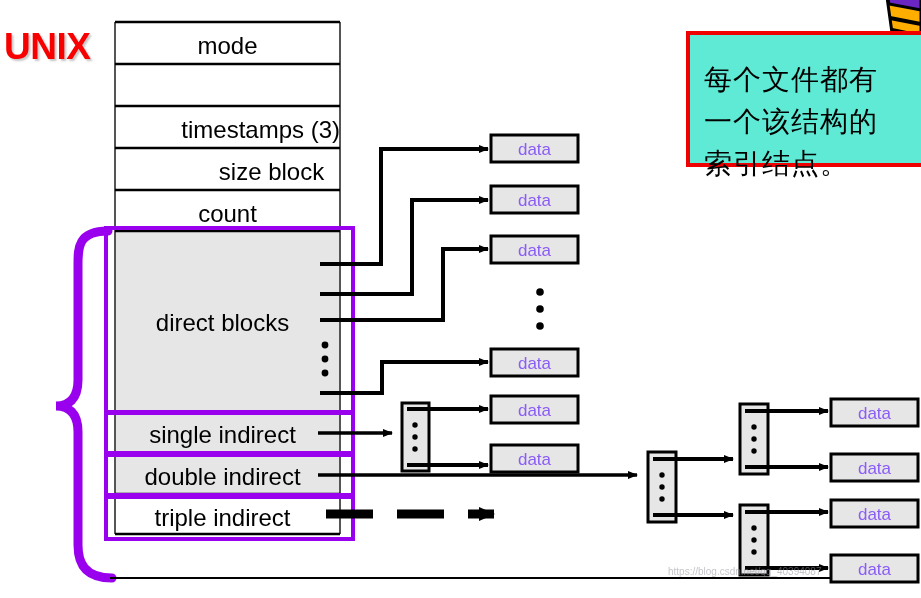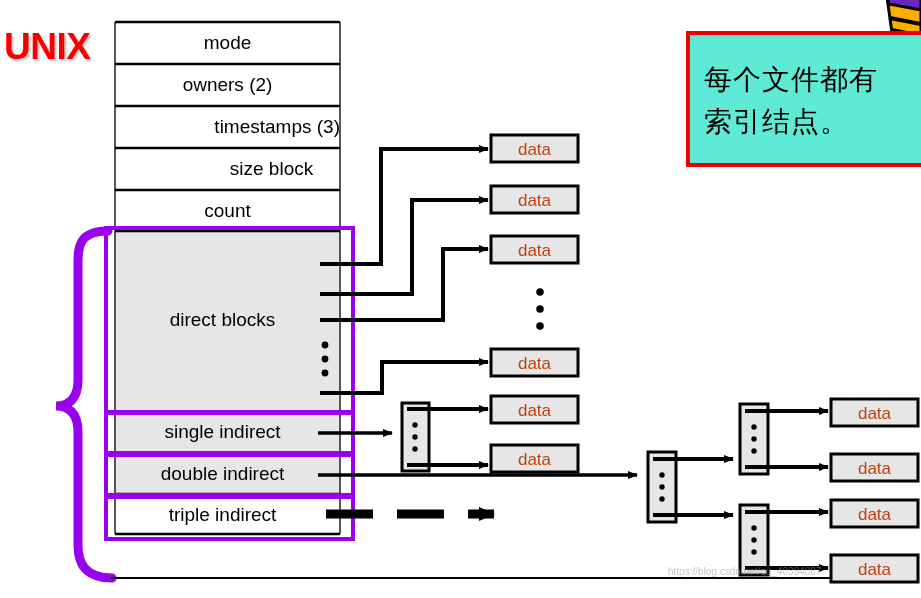--- a/index.html
+++ b/index.html
@@ -52,30 +52,30 @@
     font-family: "DejaVu Serif", "Liberation Serif", serif;
     font-size: 28px;
     line-height: 42px;
     color: #000000;
     letter-spacing: 1px;
     white-space: nowrap;
   }
   .inode-row-label {
     position: absolute;
     text-align: center;
-    font-size: 19px;
+    font-size: 24px;
     color: #000000;
     font-family: "Liberation Sans", "DejaVu Sans", sans-serif;
     pointer-events: none;
   }
   .data-label {
     position: absolute;
     text-align: center;
     font-size: 17px;
-    color: #c2410c;
+    color: #8b5cf6;
     font-family: "Liberation Sans", "DejaVu Sans", sans-serif;
     pointer-events: none;
   }
   .watermark {
     position: absolute;
     left: 668px;
     top: 566px;
     font-size: 10px;
     color: rgba(150,150,160,0.55);
     font-family: "Liberation Sans", "DejaVu Sans", sans-serif;
@@ -234,25 +234,25 @@
       <circle cx="540" cy="292" r="3.8" fill="#000"></circle>
       <circle cx="540" cy="309" r="3.8" fill="#000"></circle>
       <circle cx="540" cy="326" r="3.8" fill="#000"></circle>
     </g>
   </svg>
 
   <div class="unix-label">UNIX</div>
 
   <div class="note-box">
     <div class="note-line">每个文件都有</div>
+    <div class="note-line">一个该结构的</div>
     <div class="note-line">索引结点。</div>
   </div>
 
   <div class="inode-row-label" style="left:115px; top:32px;  width:225px;">mode</div>
-  <div class="inode-row-label" style="left:115px; top:74px;  width:225px;">owners (2)</div>
   <div class="inode-row-label" style="left:115px; top:116px; width:225px;text-align:right;">timestamps (3)</div>
   <div class="inode-row-label" style="left:115px; top:158px; width:225px;padding-left:44px;">size block</div>
   <div class="inode-row-label" style="left:115px; top:200px; width:225px;">count</div>
   <div class="inode-row-label" style="left:110px; top:421px; width:225px;">single indirect</div>
   <div class="inode-row-label" style="left:110px; top:309px; width:225px;">direct blocks</div>
   <div class="inode-row-label" style="left:110px; top:463px; width:225px;">double indirect</div>
   <div class="inode-row-label" style="left:110px; top:504px; width:225px;">triple indirect</div>
 
   <div class="data-label" style="left:491px; top:140px; width:87px;">data</div>
   <div class="data-label" style="left:491px; top:191px; width:87px;">data</div>

